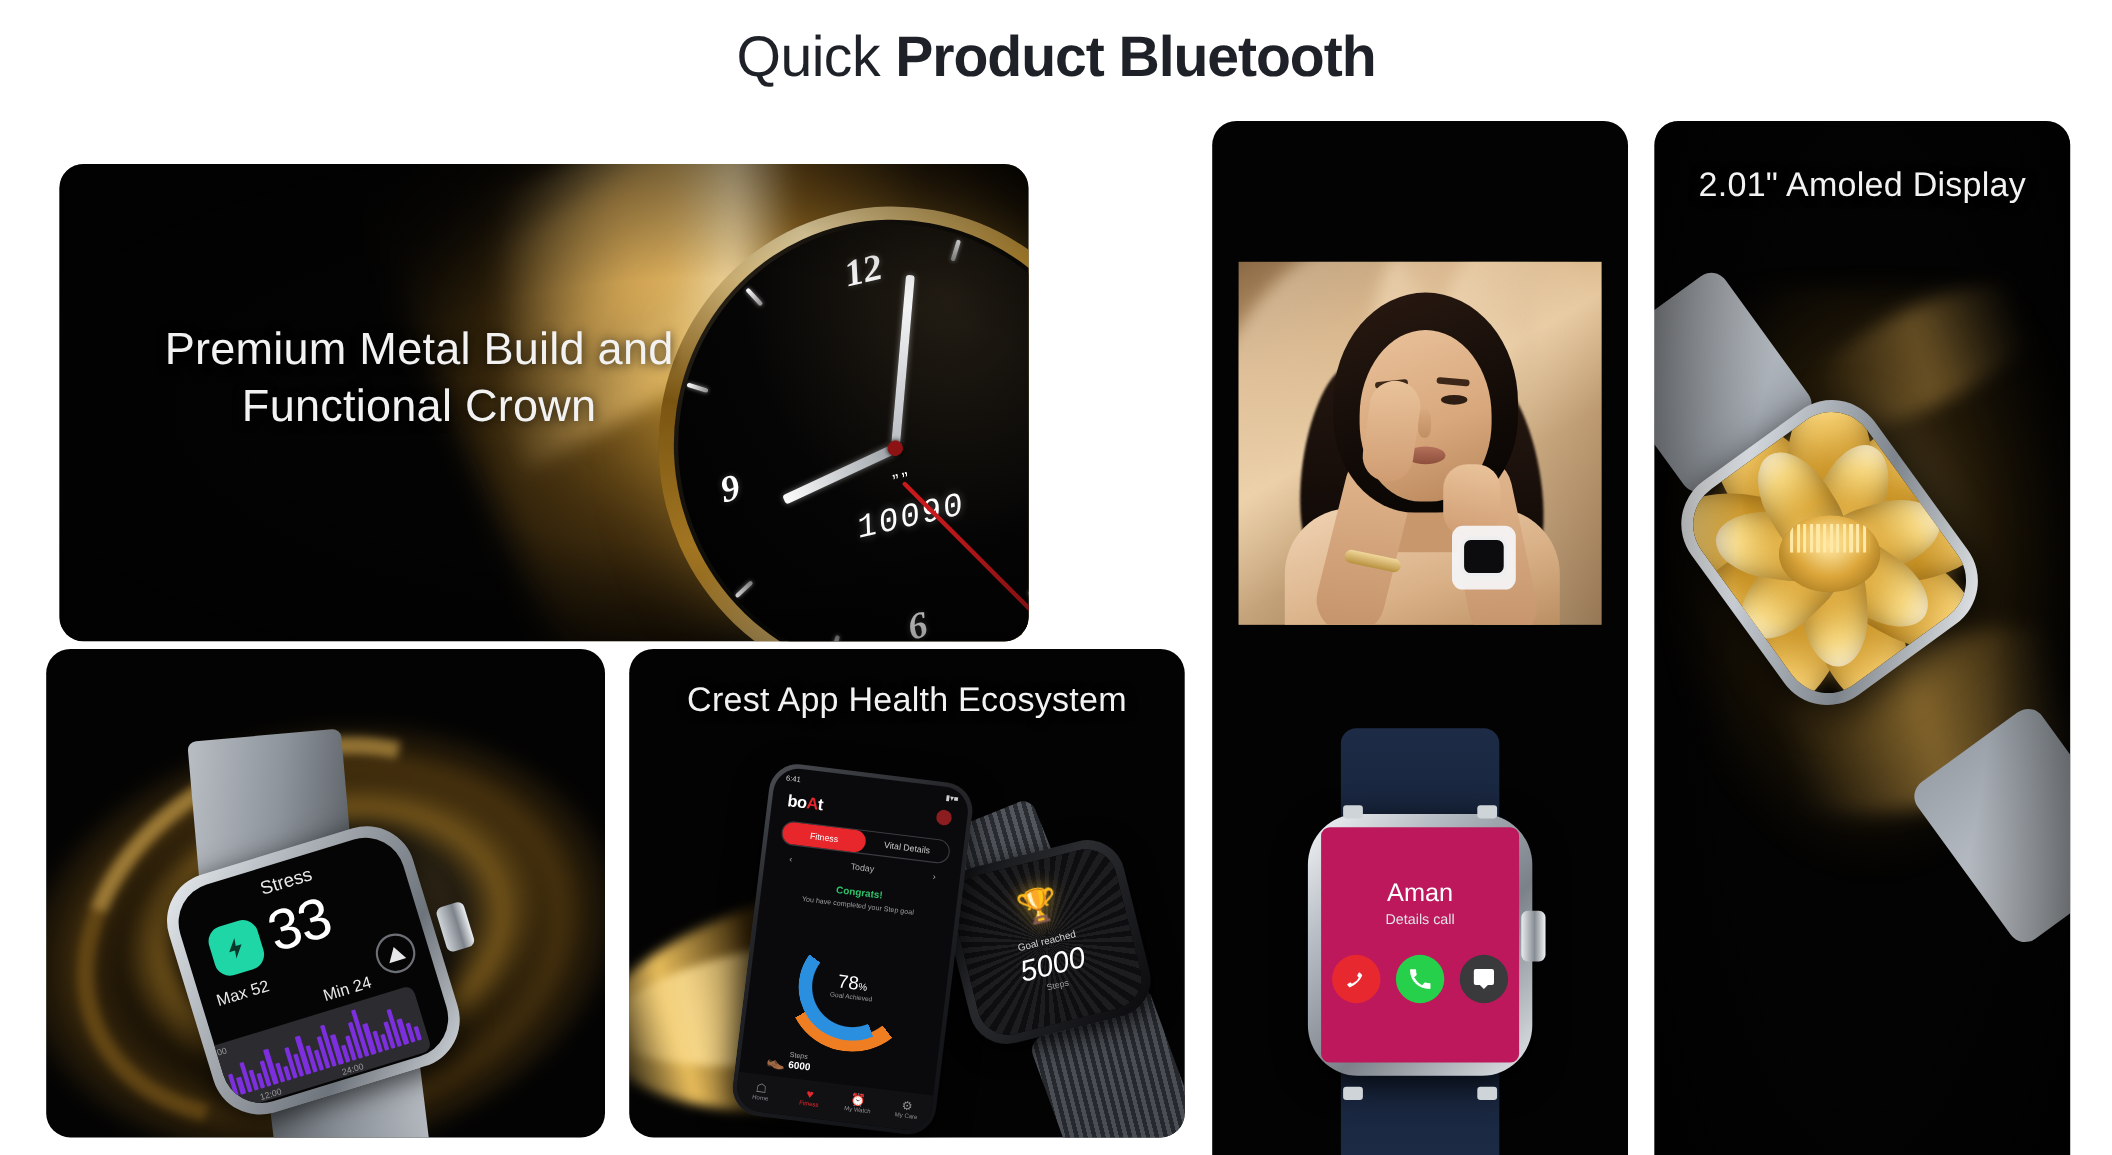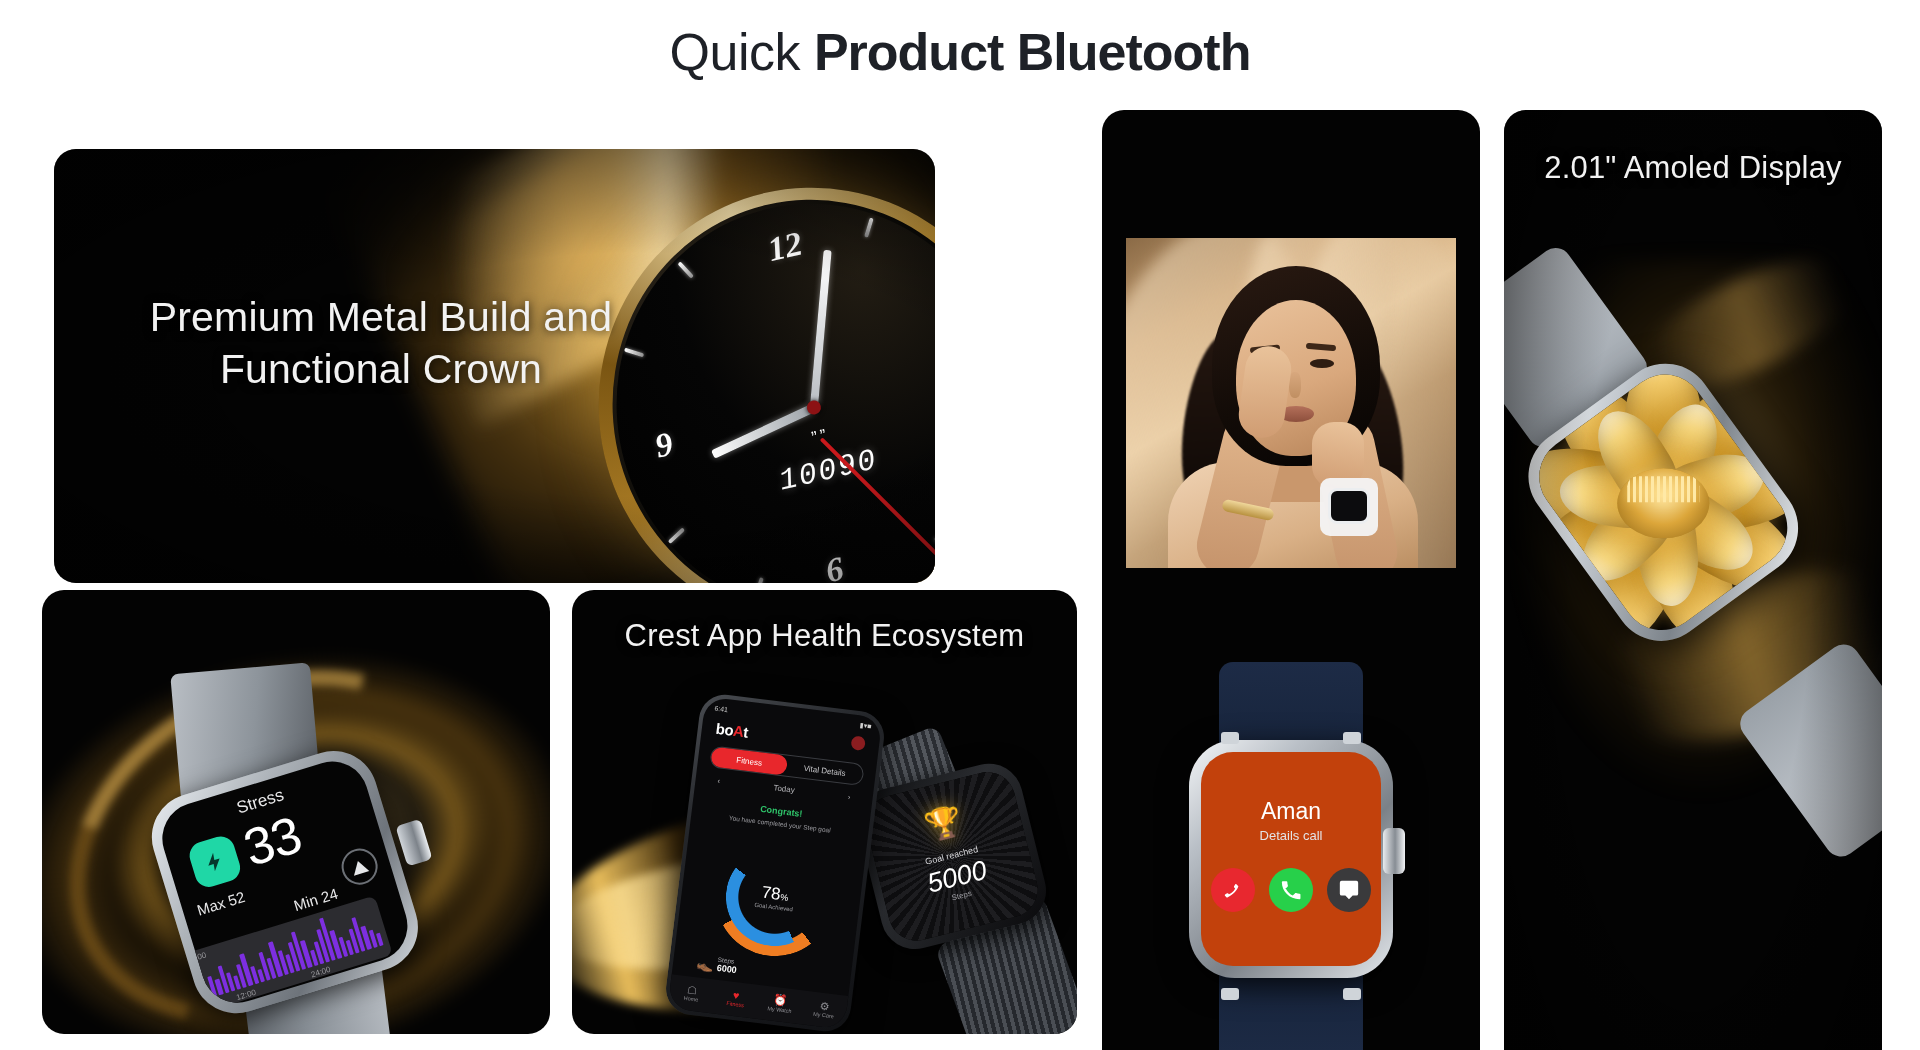--- a/index.html
+++ b/index.html
@@ -518,21 +518,21 @@
 
       <div class="watch4">
         <div class="w4-bandT"></div>
         <div class="w4-bandB"></div>
         <div class="w4-case"></div>
         <div class="w4-lug" style="left:56px;top:62px"></div>
         <div class="w4-lug" style="right:56px;top:62px"></div>
         <div class="w4-lug" style="left:56px;bottom:62px"></div>
         <div class="w4-lug" style="right:56px;bottom:62px"></div>
         <div class="w4-crown"></div>
-        <div class="w4-scr" style="left:36px;top:82px;width:180px;height:214px;position:absolute;border-radius:32px;background:#c2410c;overflow:hidden">
+        <div class="w4-scr" style="left:36px;top:82px;width:180px;height:214px;position:absolute;border-radius:8px;background:#be185d;overflow:hidden">
           <div class="w4-name">Aman</div>
           <div class="w4-sub">Details call</div>
           <div class="w4-btns">
             <div class="w4-btn w4-decline">
               <svg viewBox="0 0 24 24" aria-hidden="true">
                   <path d="M12 9c-2.6 0-5 .6-7 1.7v3.1c0 .5.5.9 1 .8l2.4-.6c.5-.1.8-.5.8-1v-1.6c1.8-.6 3.7-.9 5.6-.6 1.3.2 2.5.5 3.6 1v1.2c0 .5.3.9.8 1l2.4.6c.5.1 1-.3 1-.8v-3.1C19.3 9.6 15.9 9 12 9z" fill="#fff" transform="rotate(135 12 12)"></path>
                 </svg>
             </div>
             <div class="w4-btn w4-accept">
               <svg viewBox="0 0 24 24" aria-hidden="true">

